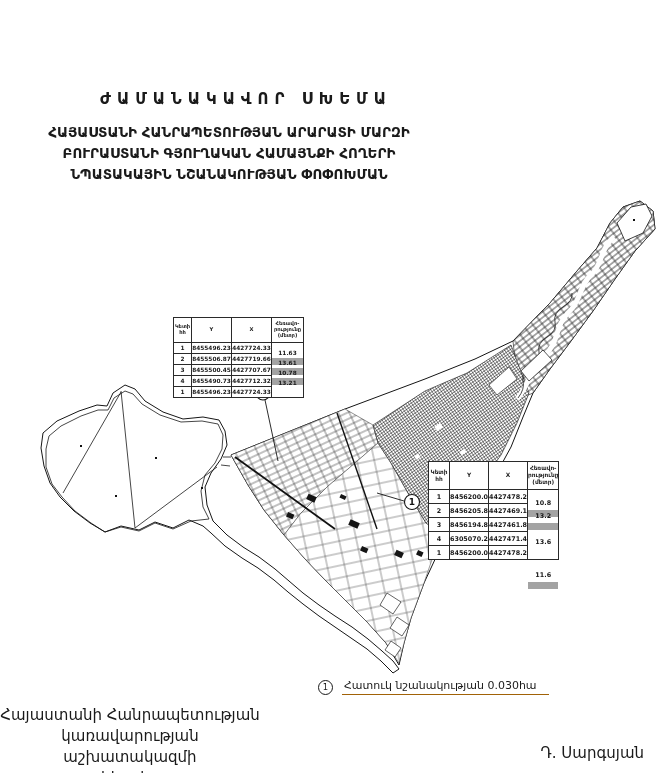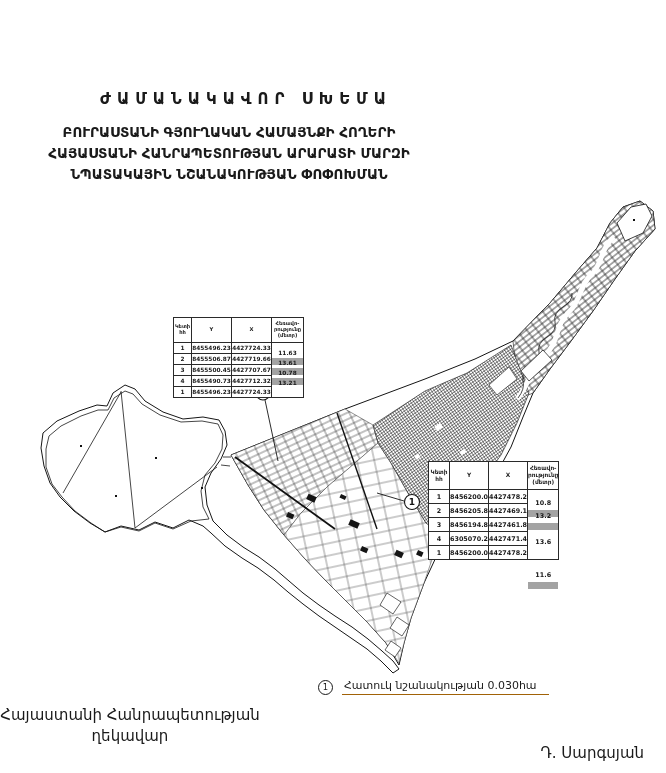--- a/index.html
+++ b/index.html
@@ -58,22 +58,22 @@
   .sig-right{position:absolute;right:22px;top:744px;font-size:15px;}
 </style>
 </head>
 <body>
 
 <div class="page">
 
 
   <div class="doc-title">ԺԱՄԱՆԱԿԱՎՈՐ ՍԽԵՄԱ</div>
   <div class="doc-subtitle">
+    <div>ՀԱՅԱՍՏԱՆԻ ՀԱՆՐԱՊԵՏՈՒԹՅԱՆ ԱՐԱՐԱՏԻ ՄԱՐԶԻ</div>
     <div>ԲՈՒՐԱՍՏԱՆԻ ԳՅՈՒՂԱԿԱՆ ՀԱՄԱՅՆՔԻ ՀՈՂԵՐԻ</div>
-    <div>ՀԱՅԱՍՏԱՆԻ ՀԱՆՐԱՊԵՏՈՒԹՅԱՆ ԱՐԱՐԱՏԻ ՄԱՐԶԻ</div>
     <div>ՆՊԱՏԱԿԱՅԻՆ ՆՇԱՆԱԿՈՒԹՅԱՆ ՓՈՓՈԽՄԱՆ</div>
   </div>
 
   <div class="map-wrap">
     <svg width="655" height="492" viewBox="0 0 655 492">
       <defs>
         <pattern id="pDense" width="2.6" height="2.6" patternUnits="userSpaceOnUse" patternTransform="rotate(-35)">
           <rect width="2.6" height="2.6" fill="#fff"></rect>
           <path d="M0 0H2.6M0 0V2.6" stroke="#0d0d0d" stroke-width="0.9"></path>
         </pattern>
@@ -255,17 +255,18 @@
       </table>
   </div>
 
   <div class="legend">
     <div class="legend-circle">1</div>
     <div class="legend-label">Հատուկ նշանակության 0.030հա</div>
   </div>
 
   <div class="sig-left">
     <div>Հայաստանի Հանրապետության</div>
+    <div>կառավարության աշխատակազմի</div>
     <div>ղեկավար</div>
   </div>
   <div class="sig-right">Դ. Սարգսյան</div>
 
 </div>
 
 </body></html>

